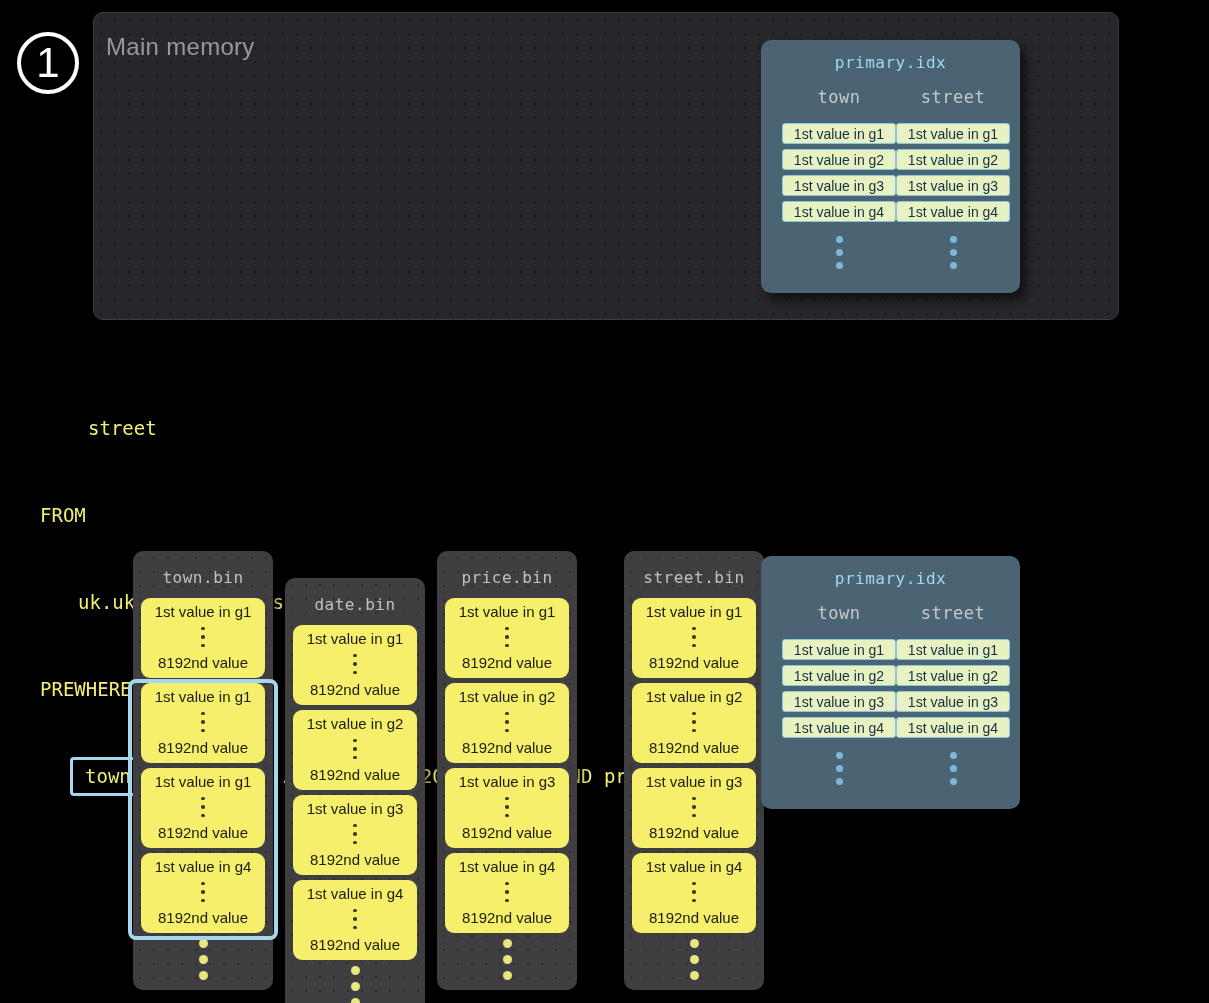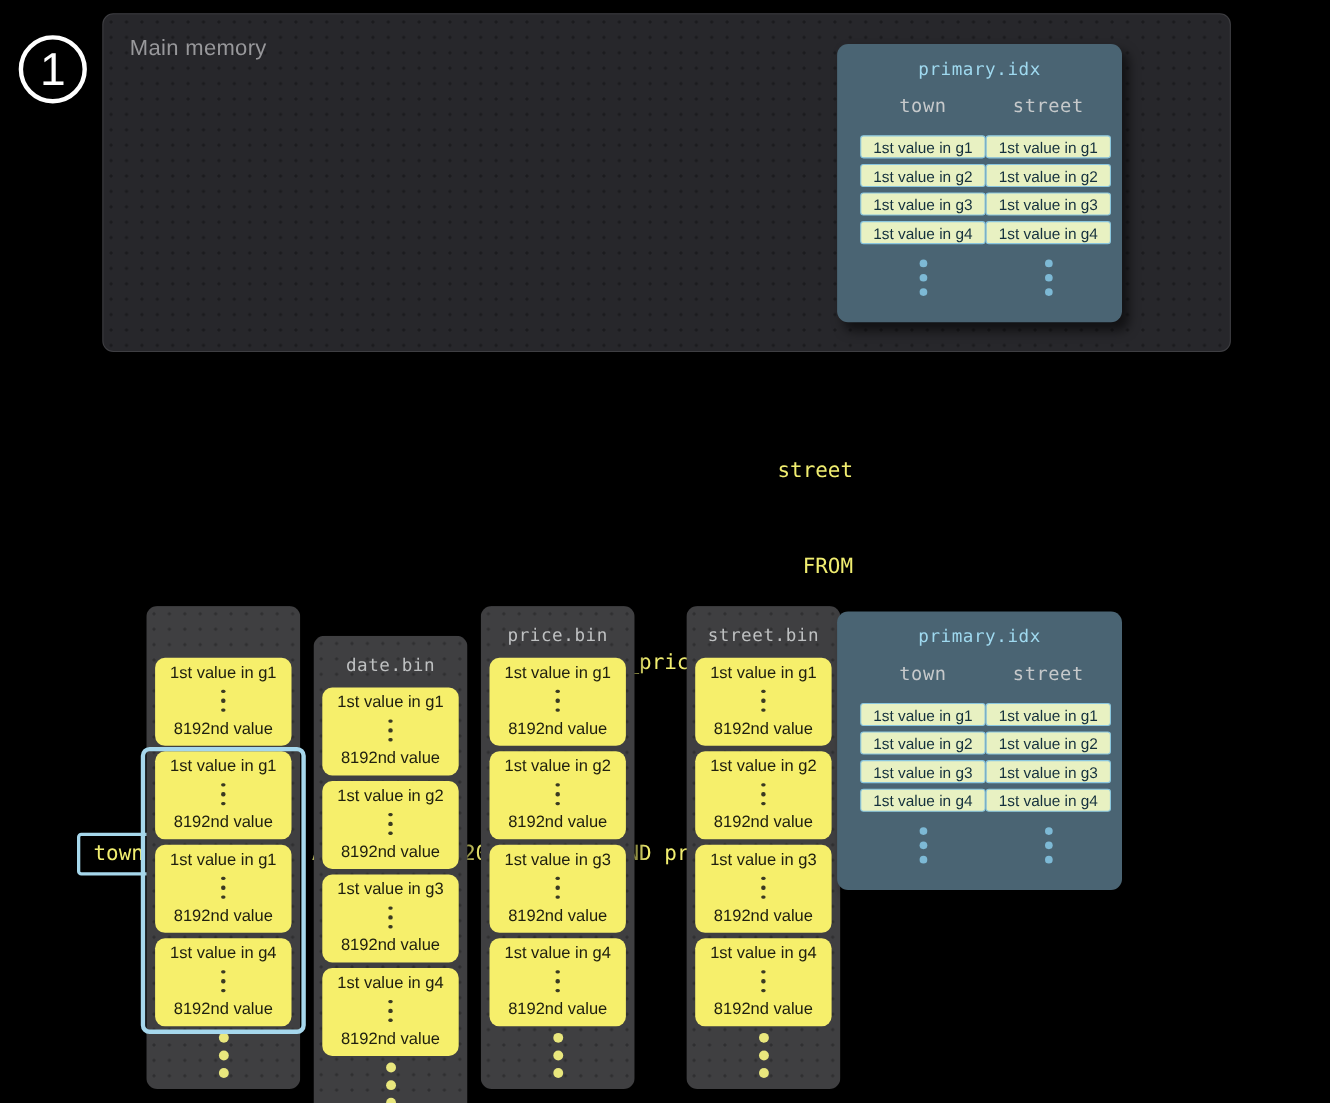--- a/index.html
+++ b/index.html
@@ -1,38 +1,38 @@
 <!DOCTYPE html>
 <html><head>
 <meta charset="utf-8">
 <style>
   html,body{margin:0;padding:0;background:#000;}
   #canvas{
     position:relative;width:1209px;height:1003px;background:#000000;
     font-family:"Liberation Sans",sans-serif;overflow:hidden;
   }
-  .mono{font-family:"DejaVu Sans Mono","Liberation Mono",monospace;text-align:right;}
+  .mono{font-family:"DejaVu Sans Mono","Liberation Mono",monospace;}
 
   
   .step-badge{
     position:absolute;left:17px;top:32px;width:62px;height:62px;
     border:4px solid #ffffff;border-radius:50%;box-sizing:border-box;
     display:flex;align-items:center;justify-content:center;
     color:#ffffff;font-size:42px;font-weight:300;line-height:1;
   }
 
   
   .main-memory{
     position:absolute;left:93px;top:12px;width:1026px;height:308px;
     background:#27272b;border:1px solid #3e3e42;border-radius:10px;box-sizing:border-box;
     background-image:radial-gradient(rgba(0,0,0,0.30) 1.2px,transparent 1.6px);
     background-size:14px 14px;
   }
   .main-memory-title{
-    position:absolute;left:24px;top:20px;font-size:20px;color:#98989b;letter-spacing:.3px;
+    position:absolute;left:12px;top:20px;font-size:24px;color:#98989b;letter-spacing:.3px;
   }
 
   
   .pidx-panel{
     position:absolute;width:259px;height:253px;background:#4a6473;border-radius:10px;
     box-shadow:6px 7px 10px rgba(0,0,0,0.55);box-sizing:border-box;
   }
   .pidx-top{left:761px;top:40px;}
   .pidx-bottom{left:761px;top:556px;}
   .pidx-title{
@@ -133,20 +133,21 @@
     <div>FROM</div>
     <div class="indent-uk">uk.uk_price_paid_simple</div>
     <div>PREWHERE</div>
     <div class="pred-line">
       <span class="pred-box">town = 'LONDON'</span>
       <span>AND date &gt; '2024-12-31' AND price &lt; 10_000;</span>
     </div>
   </div>
 
   <div class="bin-panel bin-town">
+    <div class="bin-title mono">town.bin</div>
     <div class="granule g1">
       <span class="g-text">1st value in g1</span>
       <span class="gdots">
           <i></i>
           <i></i>
           <i></i>
         </span>
       <span class="g-text">8192nd value</span>
     </div>
     <div class="granule g2">

